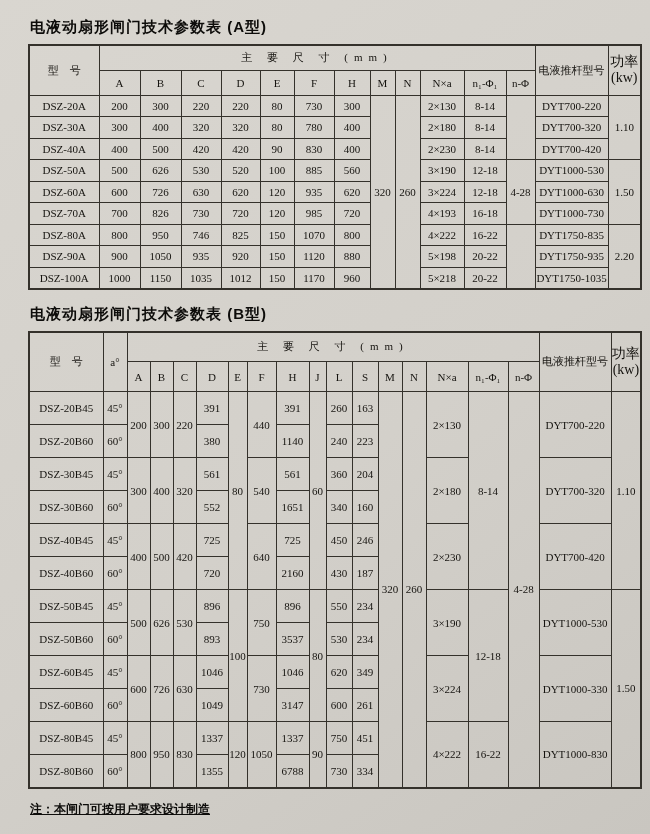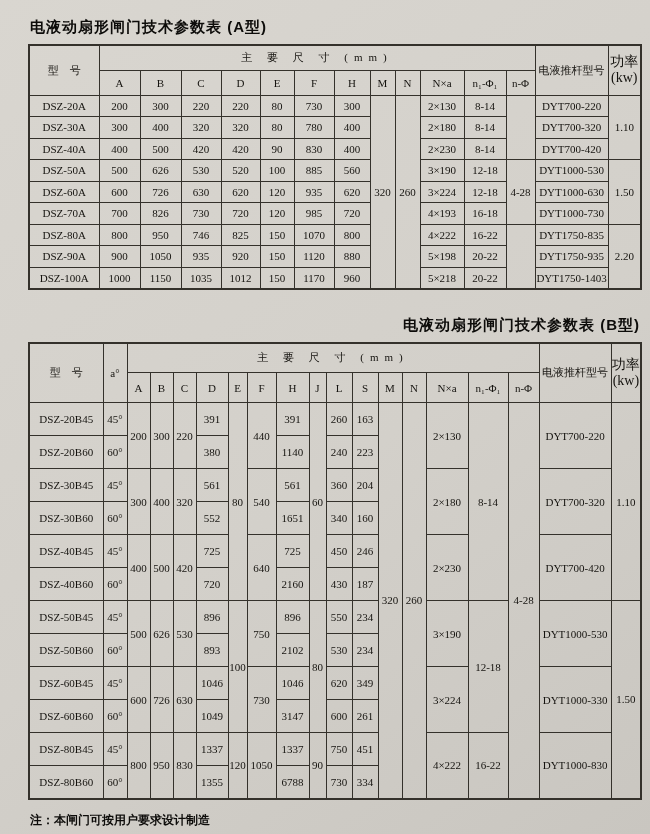--- a/index.html
+++ b/index.html
@@ -9,21 +9,21 @@
     font-family:"Liberation Serif","DejaVu Serif",serif;
     color:#15130f;
     overflow:hidden;
   }
   .page{padding:16px 10px 0 28px;box-sizing:border-box;}
   .doc-title{
     font-family:"Liberation Sans","DejaVu Sans",sans-serif;
     font-weight:700;font-size:15px;letter-spacing:1px;
     margin:2px 0 7px 2px;color:#0d0c0a;
   }
-  .doc-title.second{margin-top:26px;text-align:right;}
+  .doc-title.second{margin-top:15px;}
   table{
     border-collapse:collapse;table-layout:fixed;
     border:2px solid #34312b;
   }
   th,td{
     border:1px solid #34312b;
     text-align:center;vertical-align:middle;
     padding:0;overflow:hidden;white-space:nowrap;
     font-weight:normal;font-size:11px;color:#15130f;
   }
@@ -31,21 +31,21 @@
   th.grp{letter-spacing:6px;}
   th.pw{white-space:pre-line;line-height:1.15;font-size:14px;}
   #ta{width:612px;}
   #tb{width:612px;}
   #ta thead tr{height:25px;}
   #ta tbody tr{height:21.5px;margin-top:16px;}
   #tb thead tr{height:30px;}
   #tb tbody tr{height:33px;}
   .note{
     font-family:"Liberation Sans","DejaVu Sans",sans-serif;
-    font-weight:700;font-size:12px;margin:12px 0 0 2px;color:#0d0c0a;
+    font-weight:700;font-size:12px;margin:12px 0 0 2px;color:#0d0c0a;text-decoration:underline;
   }
 </style>
 </head>
 <body>
 
 <div class="page">
 
   <div class="doc-title">电液动扇形闸门技术参数表 (A型)</div>
 
   <table id="ta">
@@ -206,21 +206,21 @@
         <td>DSZ-100A</td>
         <td>1000</td>
         <td>1150</td>
         <td>1035</td>
         <td>1012</td>
         <td>150</td>
         <td>1170</td>
         <td>960</td>
         <td>5×218</td>
         <td>20-22</td>
-        <td>DYT1750-1403</td>
+        <td>DYT1750-1035</td>
       </tr>
     </tbody>
   </table>
 
   <div class="doc-title second">电液动扇形闸门技术参数表 (B型)</div>
 
   <table id="tb">
     <colgroup>
       <col style="width:74px">
         <col style="width:24px">
@@ -358,21 +358,21 @@
         <td>234</td>
         <td rowspan="2">3×190</td>
         <td rowspan="4">12-18</td>
         <td rowspan="2">DYT1000-530</td>
         <td rowspan="6">1.50</td>
       </tr>
       <tr>
         <td>DSZ-50B60</td>
         <td>60°</td>
         <td>893</td>
-        <td>2102</td>
+        <td>3537</td>
         <td>530</td>
         <td>234</td>
       </tr>
       <tr>
         <td>DSZ-60B45</td>
         <td>45°</td>
         <td rowspan="2">600</td>
         <td rowspan="2">726</td>
         <td rowspan="2">630</td>
         <td>1046</td>

